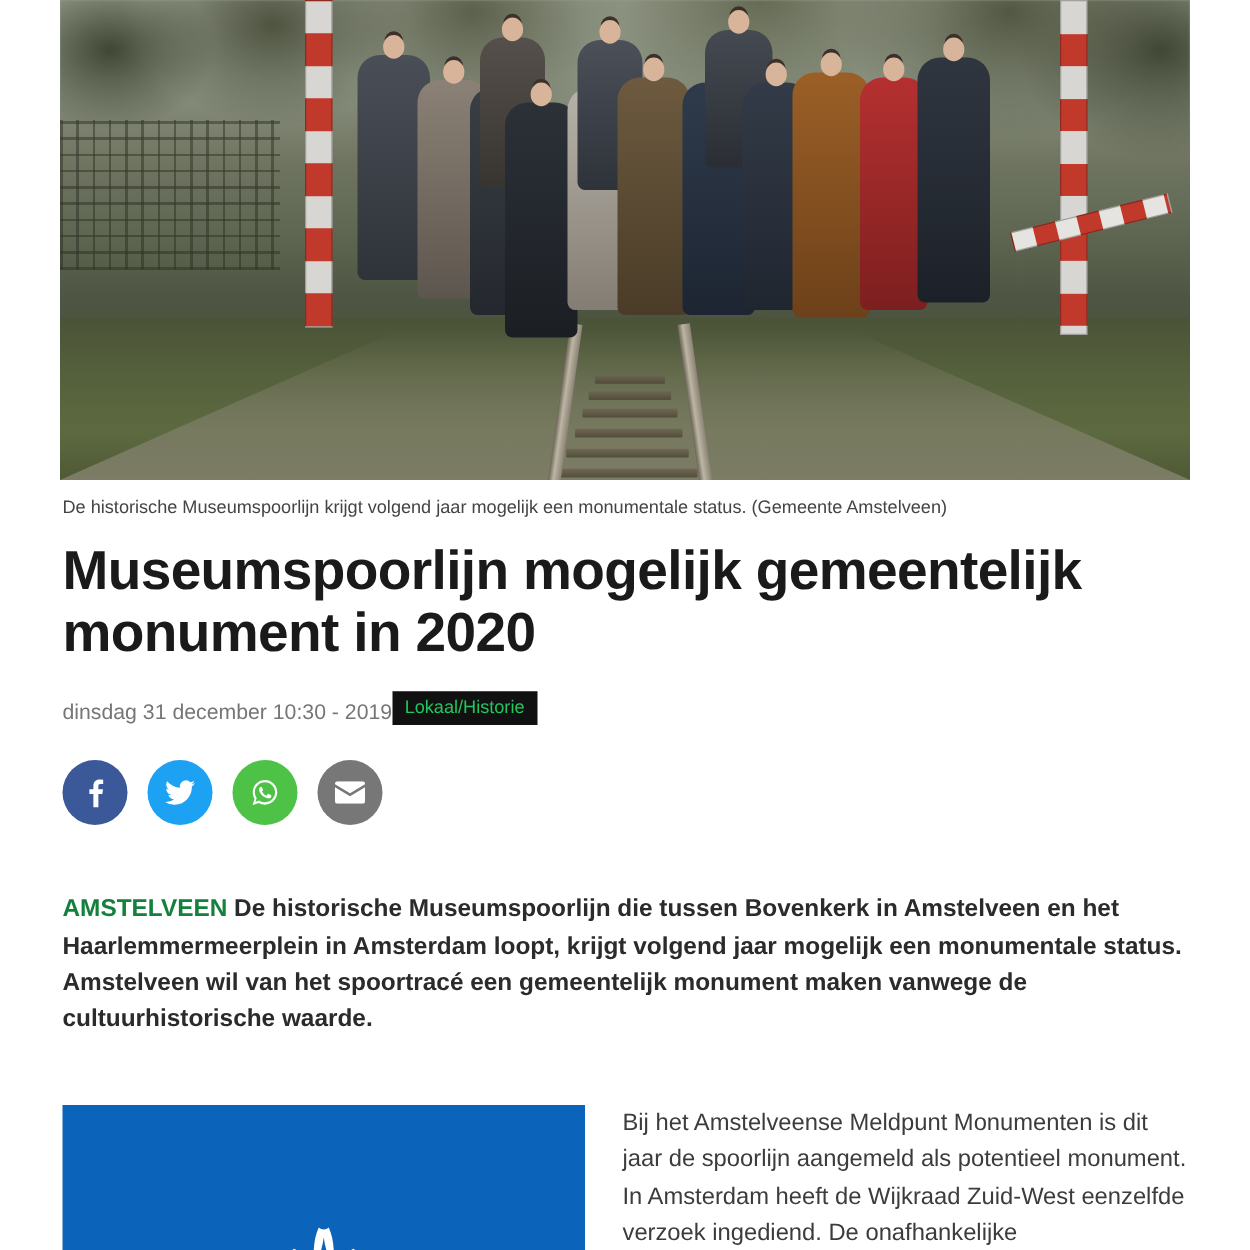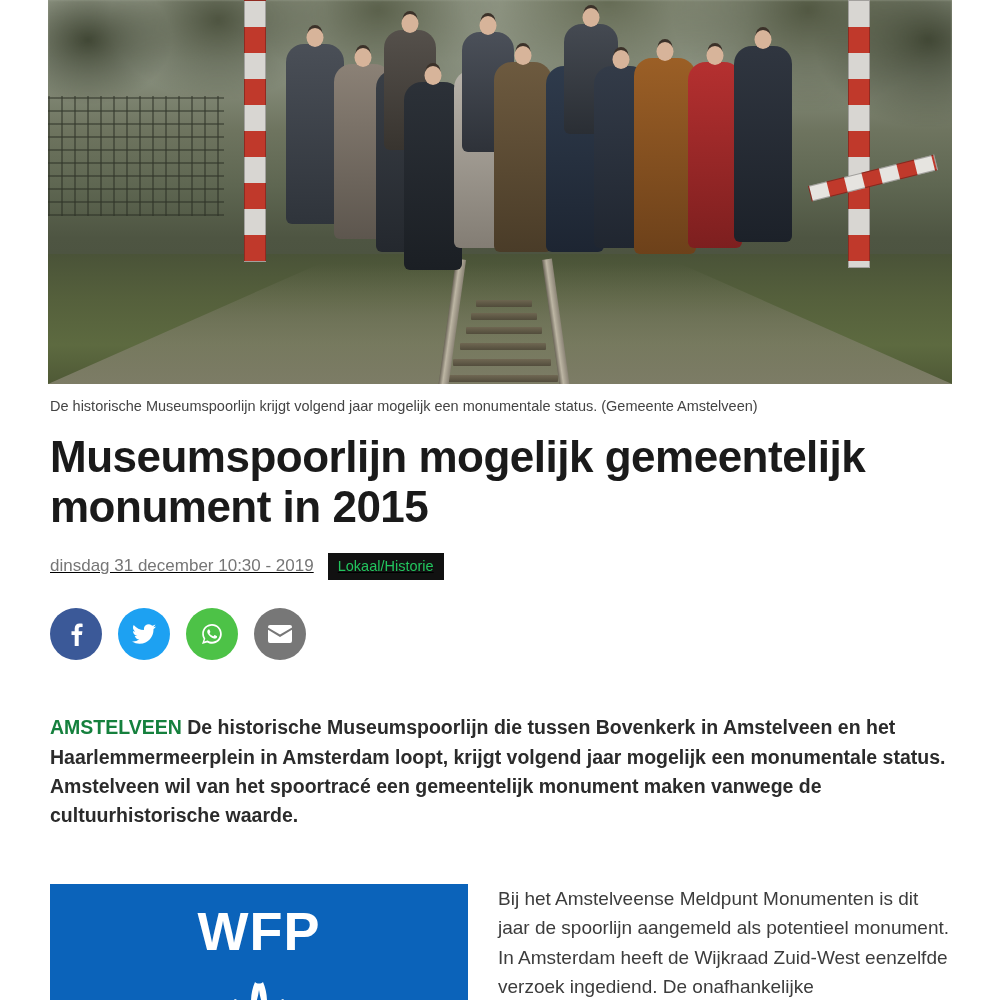--- a/index.html
+++ b/index.html
@@ -123,24 +123,23 @@
     line-height: 1.12;
     font-weight: bold;
     color: #1a1a1a;
     letter-spacing: -0.5px;
     margin: 10px 0 0 0;
     padding: 0 2px;
   }
 
   .meta-row {
     display: flex;
-    align-items: center;
-    gap: 14px;
+    align-items: flex-end;
+    gap: 0;
     padding: 22px 2px 0 2px;
-    text-decoration: underline;
   }
   .meta-date {
     font-size: 17px;
     color: #767676;
   }
   .meta-tag {
     background: #111111;
     color: #22c55e;
     font-size: 14.5px;
     padding: 5px 10px 6px 10px;
@@ -277,21 +276,21 @@
             <span class="head"></span>
           </div>
         <div class="person" style="left:458px; top:36px; width:58px; height:196px; background:linear-gradient(180deg,#303640,#1c2129);">
             <span class="head"></span>
           </div>
       </div>
     </div>
 
     <div class="caption">De historische Museumspoorlijn krijgt volgend jaar mogelijk een monumentale status. (Gemeente Amstelveen)</div>
 
-    <h1 class="headline">Museumspoorlijn mogelijk gemeentelijk monument in 2015</h1>
+    <h1 class="headline">Museumspoorlijn mogelijk gemeentelijk monument in 2020</h1>
 
     <div class="meta-row">
       <span class="meta-date">dinsdag 31 december 10:30 - 2019</span>
       <span class="meta-tag">Lokaal/Historie</span>
     </div>
 
     <div class="share-row">
       <div class="share-btn" style="background:#3b5998;" title="Facebook">
         <span>
           <svg width="13" height="24" viewBox="0 0 12 24" aria-hidden="true">
@@ -319,21 +318,20 @@
               <path fill="#fff" d="M2 0h20a2 2 0 0 1 2 2v.4L12 9.6 0 2.4V2a2 2 0 0 1 2-2zm22 4.7V16a2 2 0 0 1-2 2H2a2 2 0 0 1-2-2V4.7l12 7.2 12-7.2z"></path>
             </svg>
         </span>
       </div>
     </div>
 
     <p class="lead"><span class="city">AMSTELVEEN</span><span> De historische Museumspoorlijn die tussen Bovenkerk in Amstelveen en het Haarlemmermeerplein in Amsterdam loopt, krijgt volgend jaar mogelijk een monumentale status. Amstelveen wil van het spoortracé een gemeentelijk monument maken vanwege de cultuurhistorische waarde.</span></p>
 
     <div class="body-wrap">
       <div class="ad-box">
-        <div class="ad-wfp">WFP</div>
         <svg class="ad-emblem" viewBox="0 0 200 150" aria-hidden="true">
           <g fill="#ffffff">
             <path d="M100 6c-5 10-7 22-5 33 5-6 9-14 10-22 1 8 5 16 10 22 2-11 0-23-5-33-3 3-7 3-10 0z" opacity="0"></path>
             <path d="M96 14c-4 9-5 20-3 30 4-7 6-15 7-22 1 7 3 15 7 22 2-10 1-21-3-30-2 2-6 2-8 0z"></path>
             <path d="M73 33c-2 12 1 25 8 34 1-9 0-19-3-27 5 6 11 11 17 14-2-10-10-19-19-23-1 1-2 2-3 2z"></path>
             <path d="M127 33c2 12-1 25-8 34-1-9 0-19 3-27-5 6-11 11-17 14 2-10 10-19 19-23 1 1 2 2 3 2z"></path>
             <rect x="70" y="104" width="60" height="7" rx="3"></rect>
             <rect x="66" y="114" width="68" height="7" rx="3"></rect>
             <rect x="62" y="124" width="76" height="7" rx="3"></rect>
             <rect x="58" y="134" width="84" height="7" rx="3"></rect>

